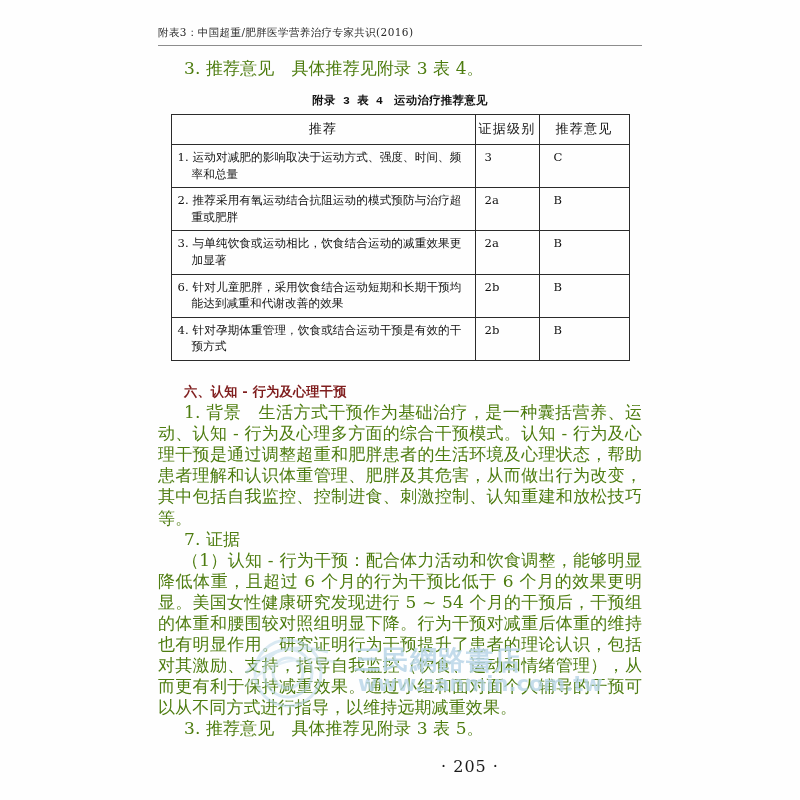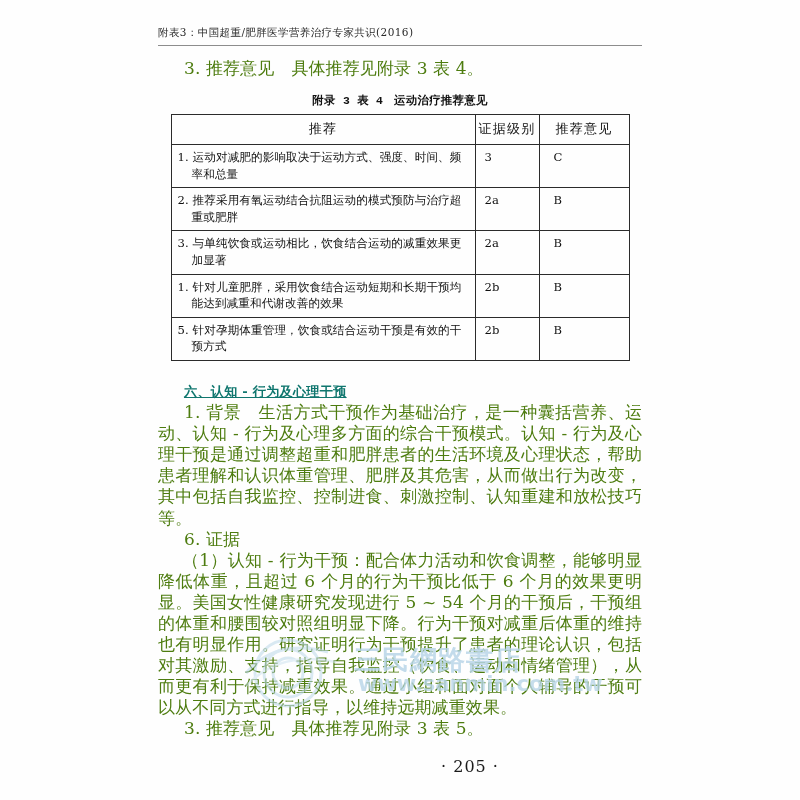--- a/index.html
+++ b/index.html
@@ -65,22 +65,21 @@
   p.ind2 { text-indent: 24px; }
 
   h3.sect {
     margin: 0;
     font-family: "DejaVu Serif", "Liberation Serif", serif;
     font-size: 13.2px;
     line-height: 21px;
     font-weight: bold;
     text-indent: 26px;
     letter-spacing: 0.2px;
-    color: #0f766e;
-    text-decoration: underline;
+    color: #7f1d1d;
   }
   .gap-m { height: 14px; }
   .gap-l { height: 20px; }
 
   
   .tbl-cap {
     font-family: Liberation Mono, monospace;
     font-size: 11.4px;
     font-weight: bold;
     text-align: center;
@@ -231,42 +230,42 @@
         </tr>
         <tr>
           <td>
               <span class="hang">3. 与单纯饮食或运动相比，饮食结合运动的减重效果更加显著</span>
             </td>
           <td class="lvl">2a</td>
           <td class="op">B</td>
         </tr>
         <tr>
           <td>
-              <span class="hang">1. 针对儿童肥胖，采用饮食结合运动短期和长期干预均能达到减重和代谢改善的效果</span>
+              <span class="hang">6. 针对儿童肥胖，采用饮食结合运动短期和长期干预均能达到减重和代谢改善的效果</span>
             </td>
           <td class="lvl">2b</td>
           <td class="op">B</td>
         </tr>
         <tr>
           <td>
-              <span class="hang">5. 针对孕期体重管理，饮食或结合运动干预是有效的干预方式</span>
+              <span class="hang">4. 针对孕期体重管理，饮食或结合运动干预是有效的干预方式</span>
             </td>
           <td class="lvl">2b</td>
           <td class="op">B</td>
         </tr>
       </tbody>
     </table>
 
     <div class="gap-l"></div>
 
     <h3 class="sect">六、认知 - 行为及心理干预</h3>
 
     <p class="body ind">1. 背景　生活方式干预作为基础治疗，是一种囊括营养、运动、认知 - 行为及心理多方面的综合干预模式。认知 - 行为及心理干预是通过调整超重和肥胖患者的生活环境及心理状态，帮助患者理解和认识体重管理、肥胖及其危害，从而做出行为改变，其中包括自我监控、控制进食、刺激控制、认知重建和放松技巧等。</p>
 
-    <p class="body ind">6. 证据</p>
+    <p class="body ind">7. 证据</p>
 
     <p class="body ind2">（1）认知 - 行为干预：配合体力活动和饮食调整，能够明显降低体重，且超过 6 个月的行为干预比低于 6 个月的效果更明显。美国女性健康研究发现进行 5 ~ 54 个月的干预后，干预组的体重和腰围较对照组明显下降。行为干预对减重后体重的维持也有明显作用。研究证明行为干预提升了患者的理论认识，包括对其激励、支持，指导自我监控（饮食、运动和情绪管理），从而更有利于保持减重效果。通过小组和面对面个人辅导的干预可以从不同方式进行指导，以维持远期减重效果。</p>
 
 
     <p class="body ind">3. 推荐意见　具体推荐见附录 3 表 5。</p>
 
   </div>
 
   <div class="wm">
     <svg class="wm-logo" viewBox="0 0 116 74">

